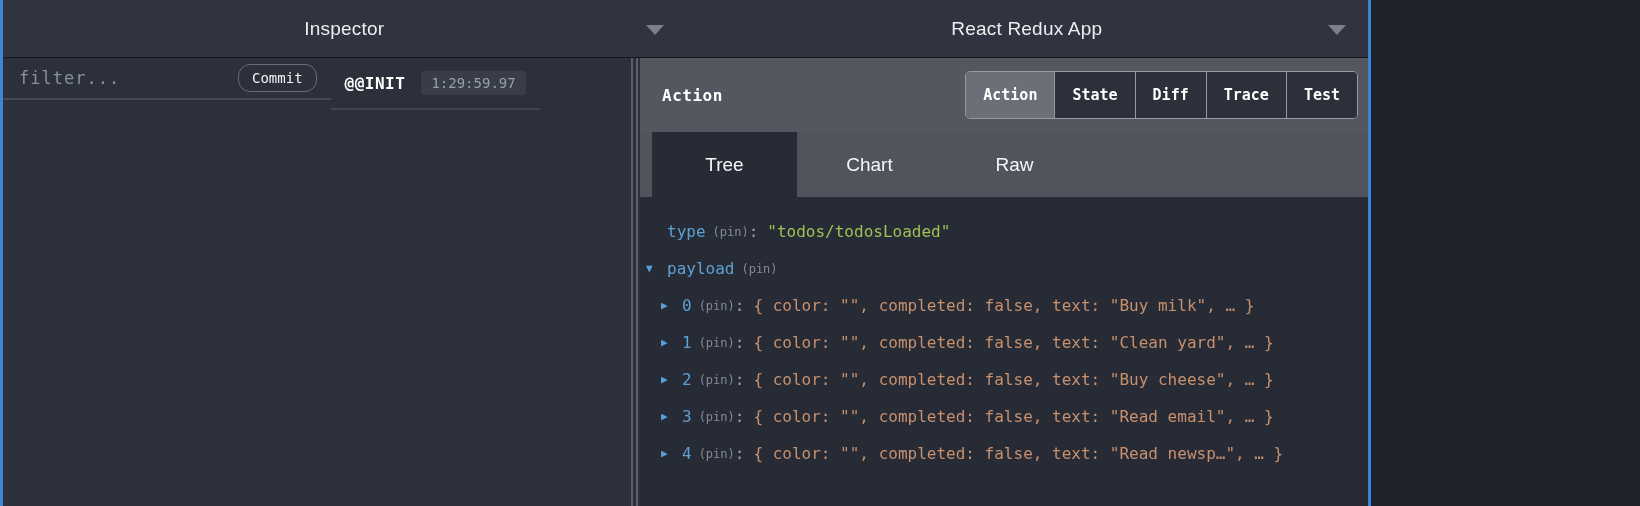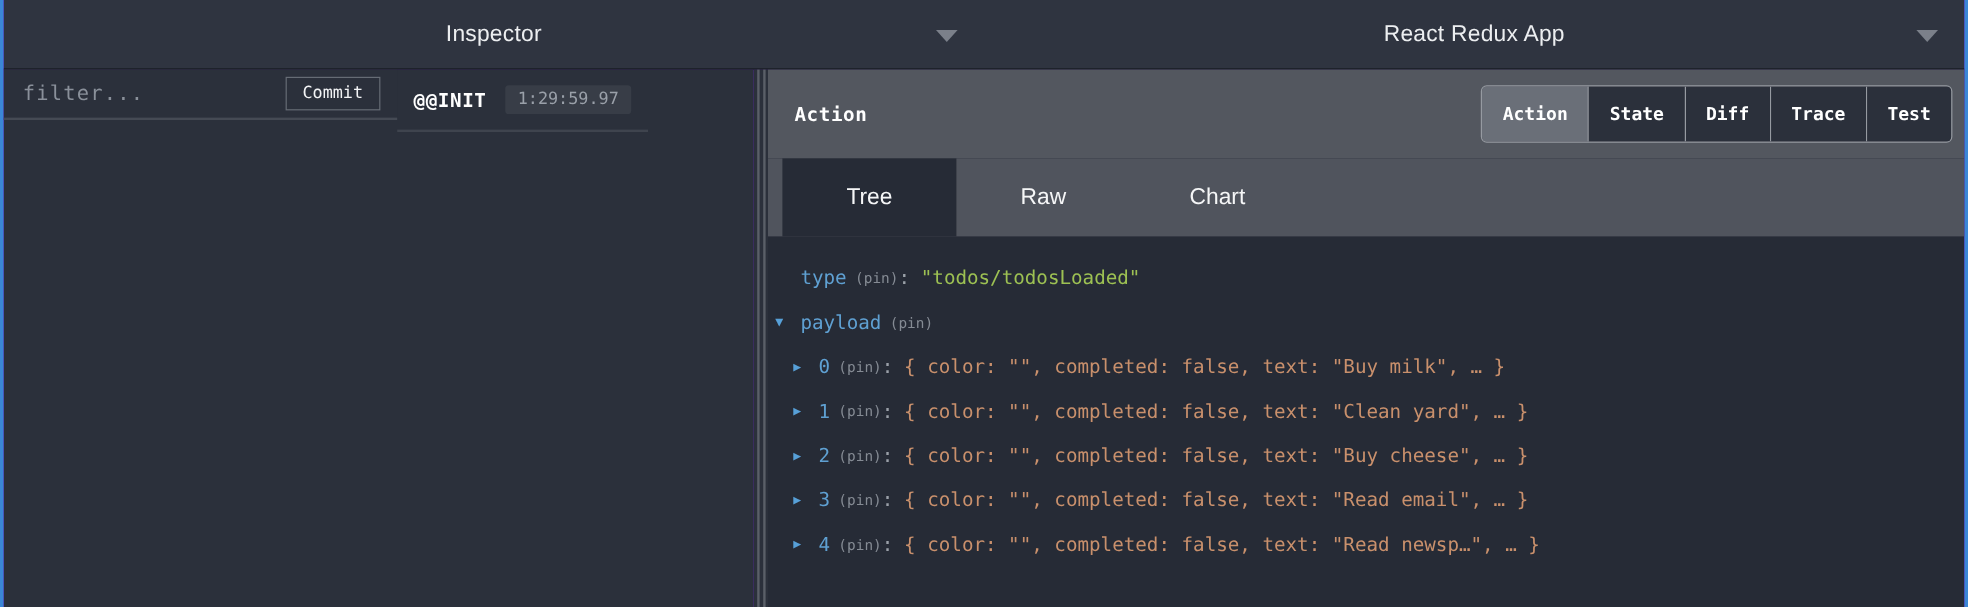--- a/index.html
+++ b/index.html
@@ -1,22 +1,22 @@
 <!DOCTYPE html>
 <html><head>
 <meta charset="utf-8">
 <style>
   html,body{margin:0;padding:0;background:#1e222a;}
   .app{
     position:relative;
-    width:1640px;height:506px;
+    width:1371px;height:506px;
     box-sizing:border-box;
     border-left:3px solid #3b87d6;
     border-right:3px solid #3b87d6;
-    background:#6d28d9;
+    background:#be185d;
     font-family:"DejaVu Sans Mono","Liberation Mono",monospace;
     overflow:hidden;
   }
   
   .topbar{
     display:flex;height:57px;background:#2f3440;
     border-bottom:1px solid #15181e;
   }
   .select-half{
     position:relative;flex:1;display:flex;align-items:center;justify-content:center;
@@ -45,21 +45,21 @@
     height:40px;display:flex;align-items:center;
     padding:0 14px;border-bottom:2px solid #454a54;background:#2b303b;
   }
   .filter-input{
     flex:1;background:transparent;border:none;outline:none;
     font-family:inherit;font-size:17px;color:#e8eaed;letter-spacing:1px;
   }
   .filter-input::placeholder{color:#8a909a;}
   .commit-btn{
     background:transparent;color:#f2f3f5;
-    border:1px solid #666c75;border-radius:0;
+    border:1px solid #666c75;border-radius:12px;
     font-family:inherit;font-size:14px;font-weight:500;
     padding:5px 13px;cursor:pointer;
   }
   .action-row{
     height:50px;display:flex;align-items:center;justify-content:space-between;
     padding:0 14px;border-bottom:2px solid #3f444e;cursor:pointer;gap:16px;
   }
   .action-name{font-size:16px;font-weight:600;color:#ffffff;letter-spacing:.5px;}
   .action-time{
     background:#383d47;color:#9aa0a9;font-size:14px;
@@ -145,22 +145,22 @@
           <button class="tab selected">Action</button>
           <button class="tab">State</button>
           <button class="tab">Diff</button>
           <button class="tab">Trace</button>
           <button class="tab">Test</button>
         </div>
       </div>
 
       <div class="sub-tabs">
         <button class="sub-tab selected">Tree</button>
+        <button class="sub-tab">Chart</button>
         <button class="sub-tab">Raw</button>
-        <button class="sub-tab">Chart</button>
       </div>
 
       <div class="tree">
 
         <div class="trow">
           <span class="arrow"></span>
           <span class="tkey">type</span>
           <span class="pin">(pin)</span>
           <span class="colon">:</span>
           <span class="val-string">"todos/todosLoaded"</span>

